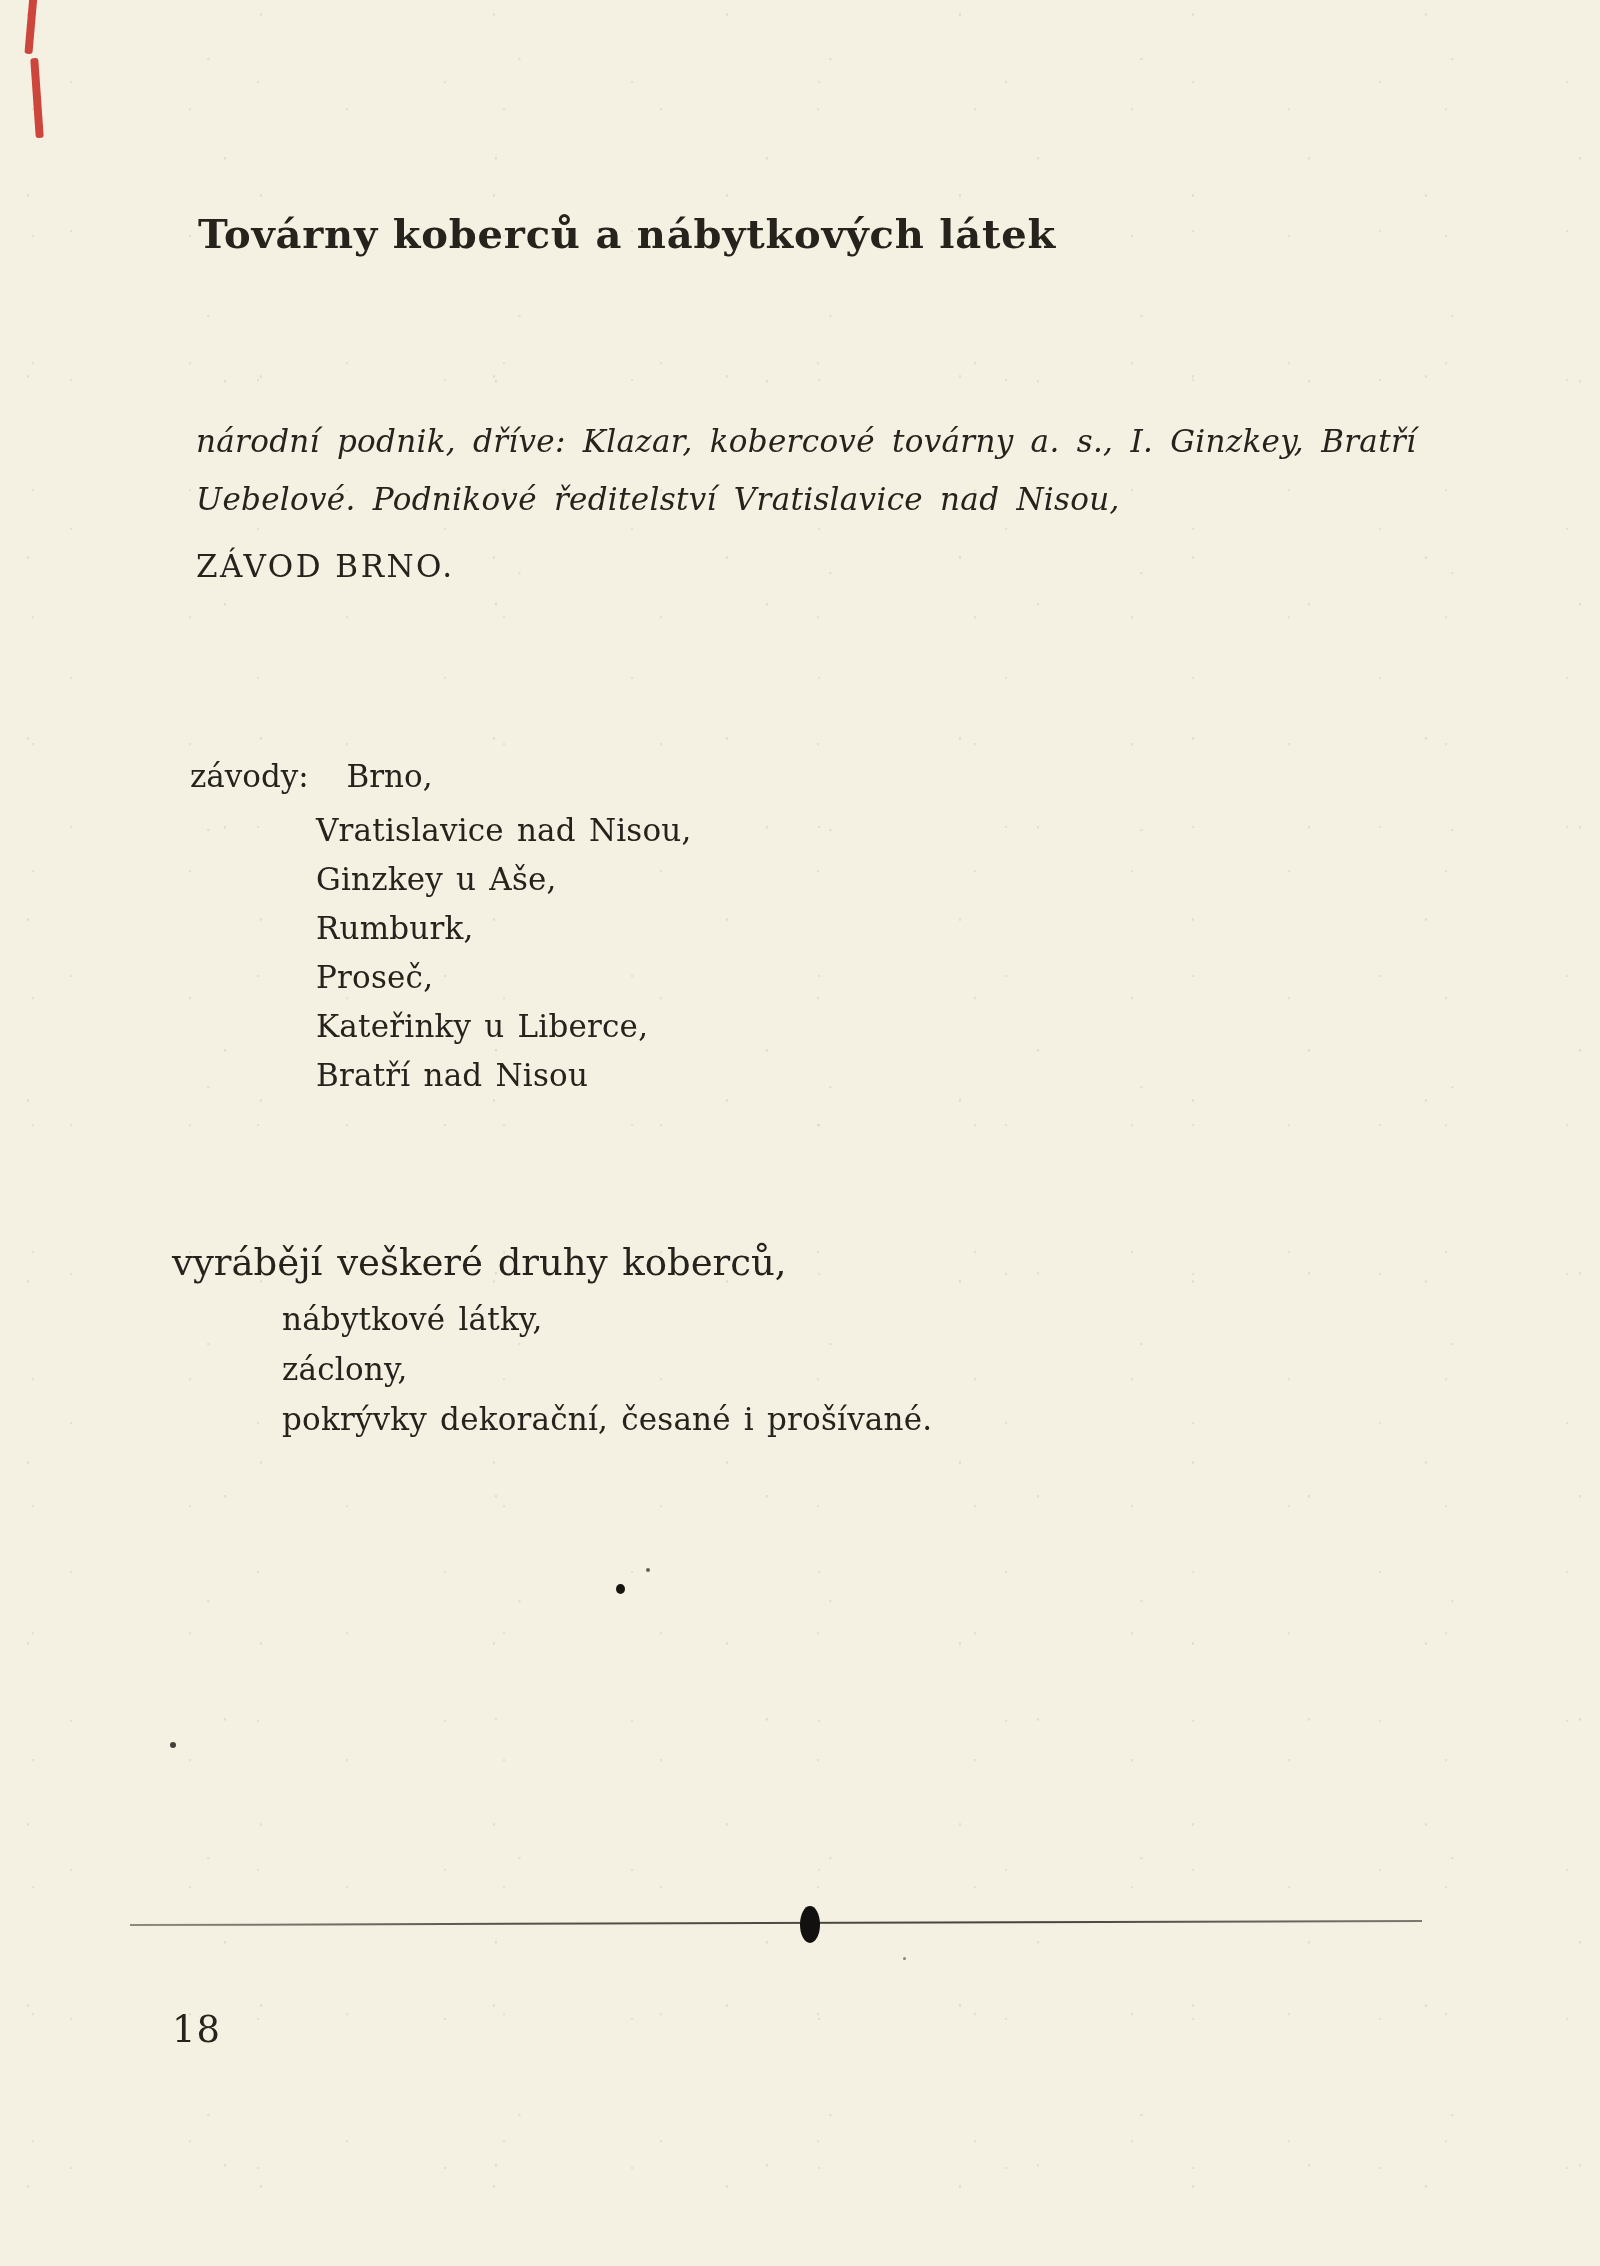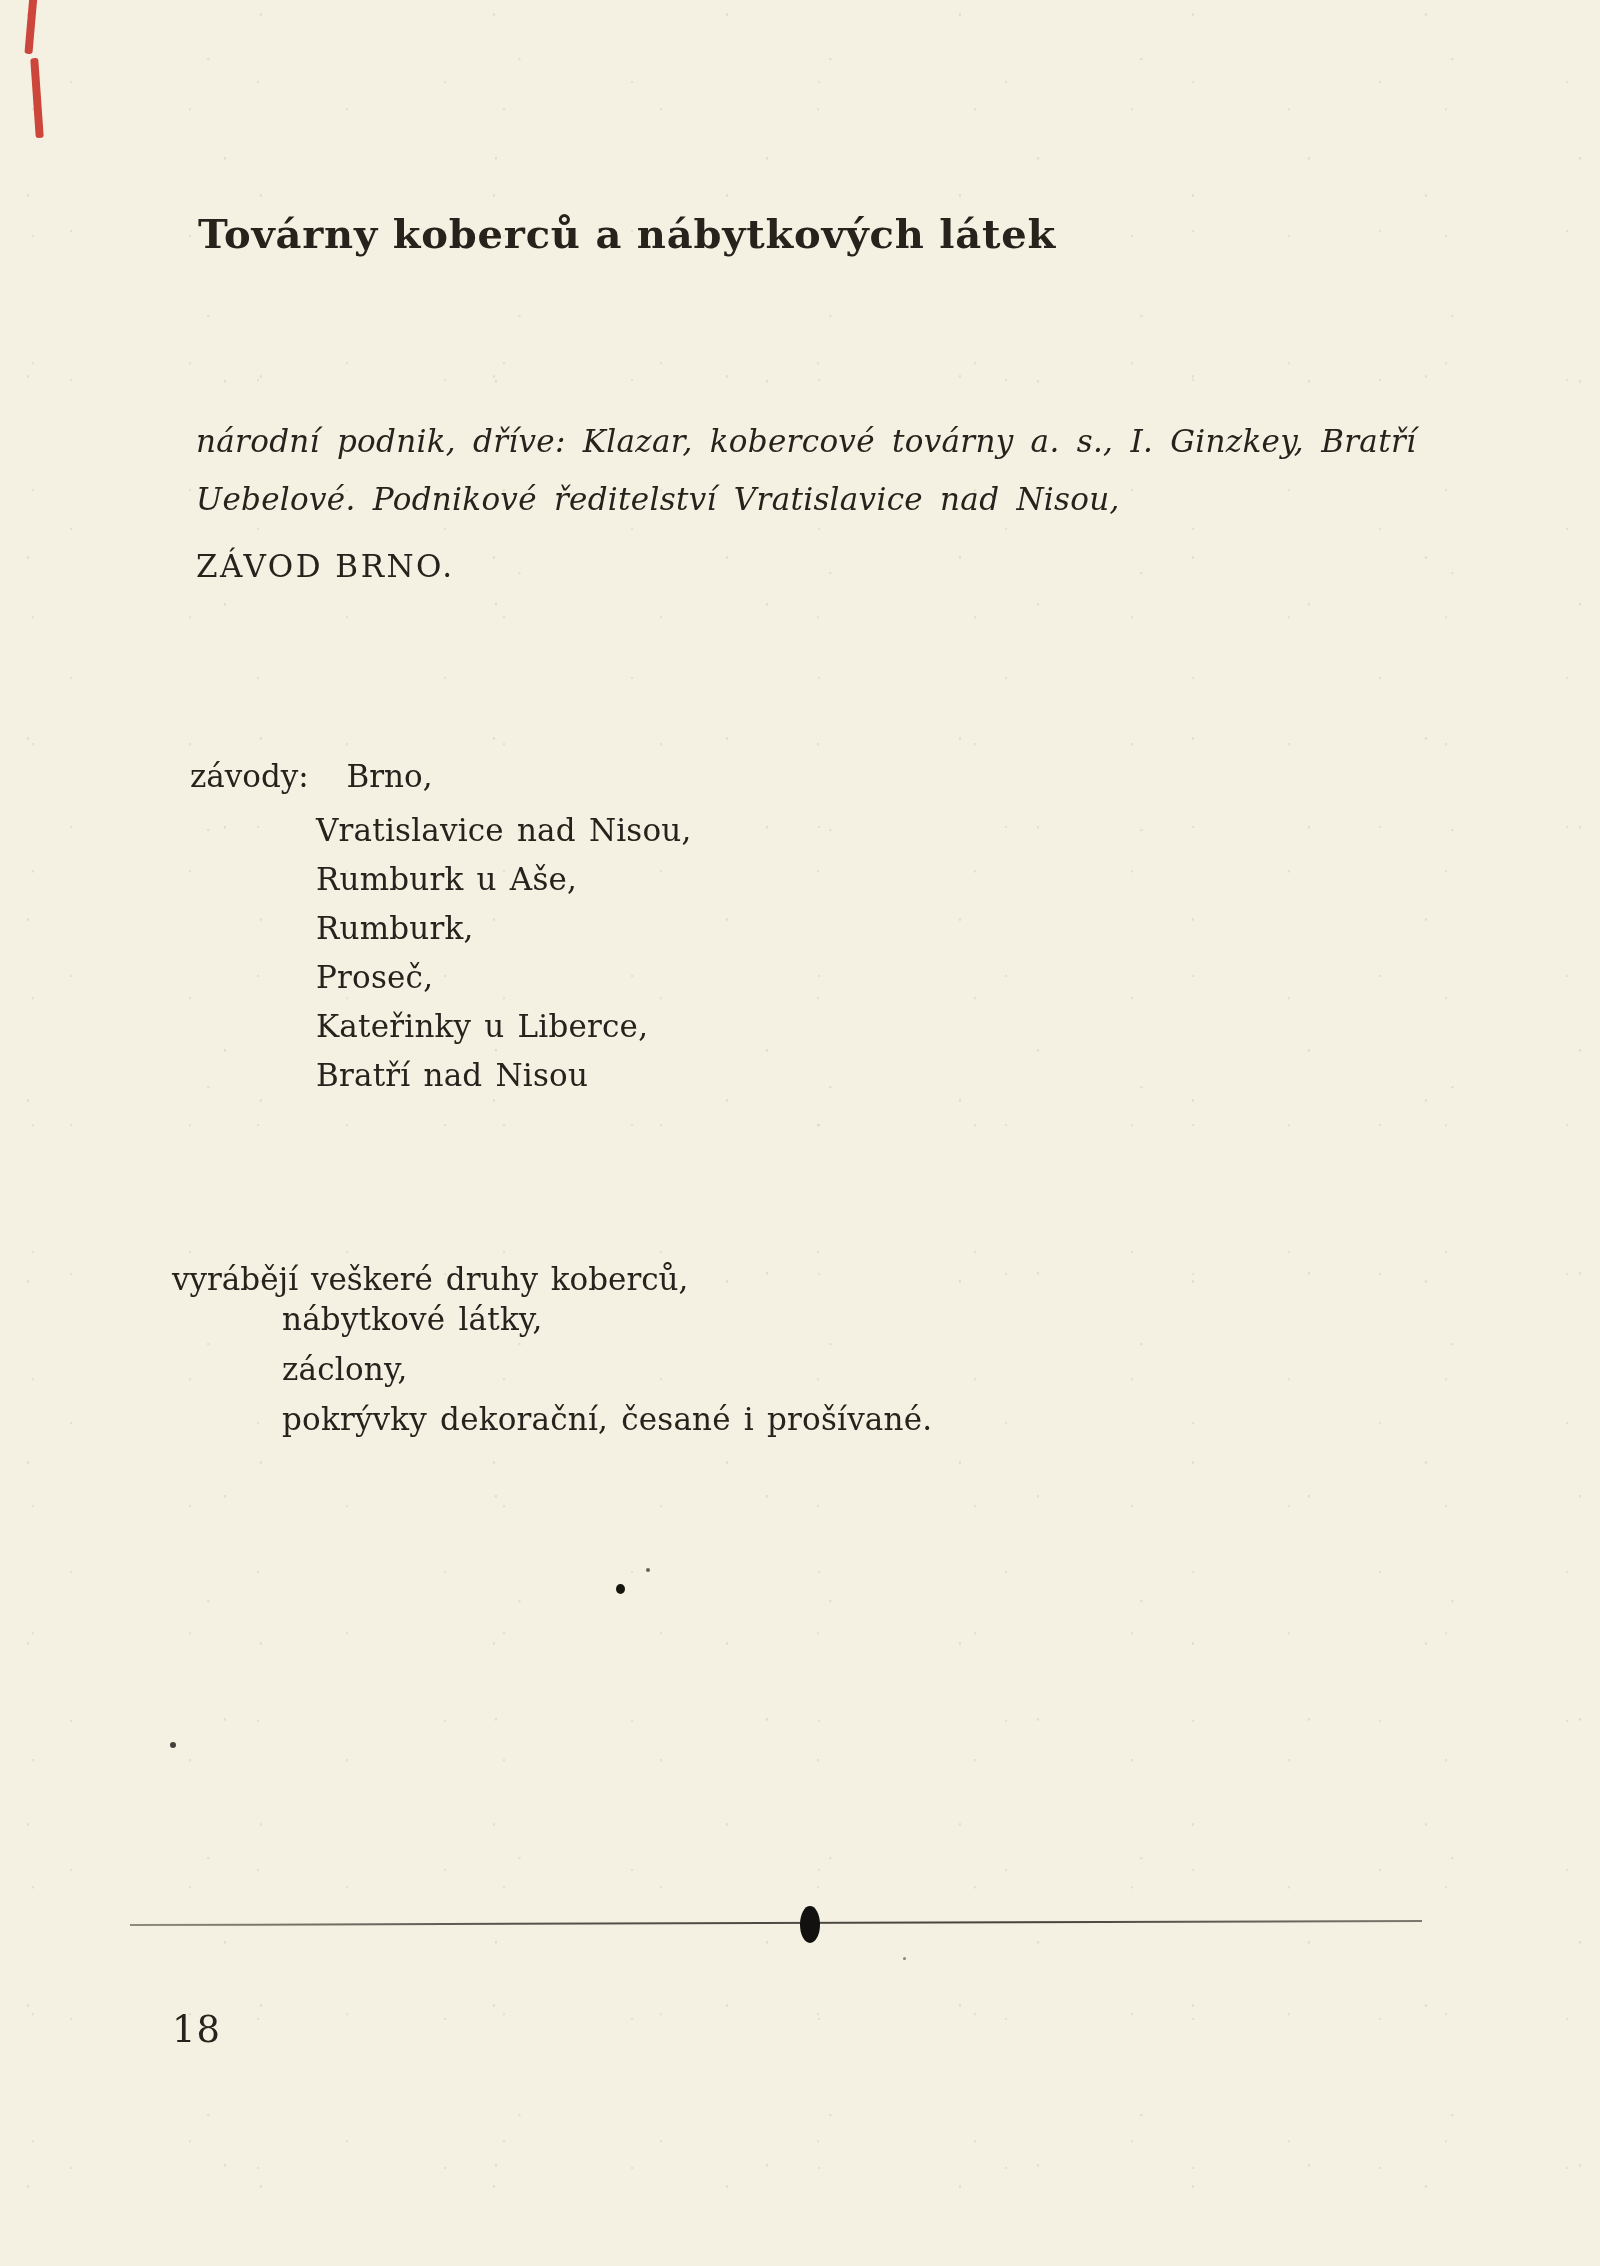--- a/index.html
+++ b/index.html
@@ -44,21 +44,21 @@
     position: absolute; left: 190px; top: 758px;
     font-size: 31px; white-space: nowrap; word-spacing: 3px;
   }
   .plants-list {
     position: absolute; left: 316px; top: 806px;
     font-size: 31px; line-height: 49px; letter-spacing: 0.2px;
     word-spacing: 3px; white-space: nowrap;
   }
   .products-lead {
     position: absolute; left: 172px; top: 1241px;
-    font-size: 31px; white-space: nowrap; word-spacing: 3px; margin-top: 20px;
+    font-size: 37px; white-space: nowrap; word-spacing: 3px;
   }
   .products-list {
     position: absolute; left: 282px; top: 1294px;
     font-size: 31px; line-height: 50px; letter-spacing: 0.2px;
     word-spacing: 3px; white-space: nowrap;
   }
   .footer-rule {
     position: absolute; left: 130px; top: 1922px;
     width: 1292px; height: 2px;
     background: linear-gradient(to right, #8d8b7e, #55524a 30%, #45433c 70%, #7c7a6e);
@@ -103,21 +103,21 @@
 
 
   <div class="plants-lead">
     <span>závody:</span>
     <span style="display:inline-block; width:12px;"></span>
     <span>Brno,</span>
   </div>
 
   <div class="plants-list">
     <div>Vratislavice nad Nisou,</div>
-    <div>Rumburk u Aše,</div>
+    <div>Ginzkey u Aše,</div>
     <div>Rumburk,</div>
     <div>Proseč,</div>
     <div>Kateřinky u Liberce,</div>
     <div>Bratří nad Nisou</div>
   </div>
 
   <div class="products-lead">vyrábějí veškeré druhy koberců,</div>
 
   <div class="products-list">
     <div>nábytkové látky,</div>

